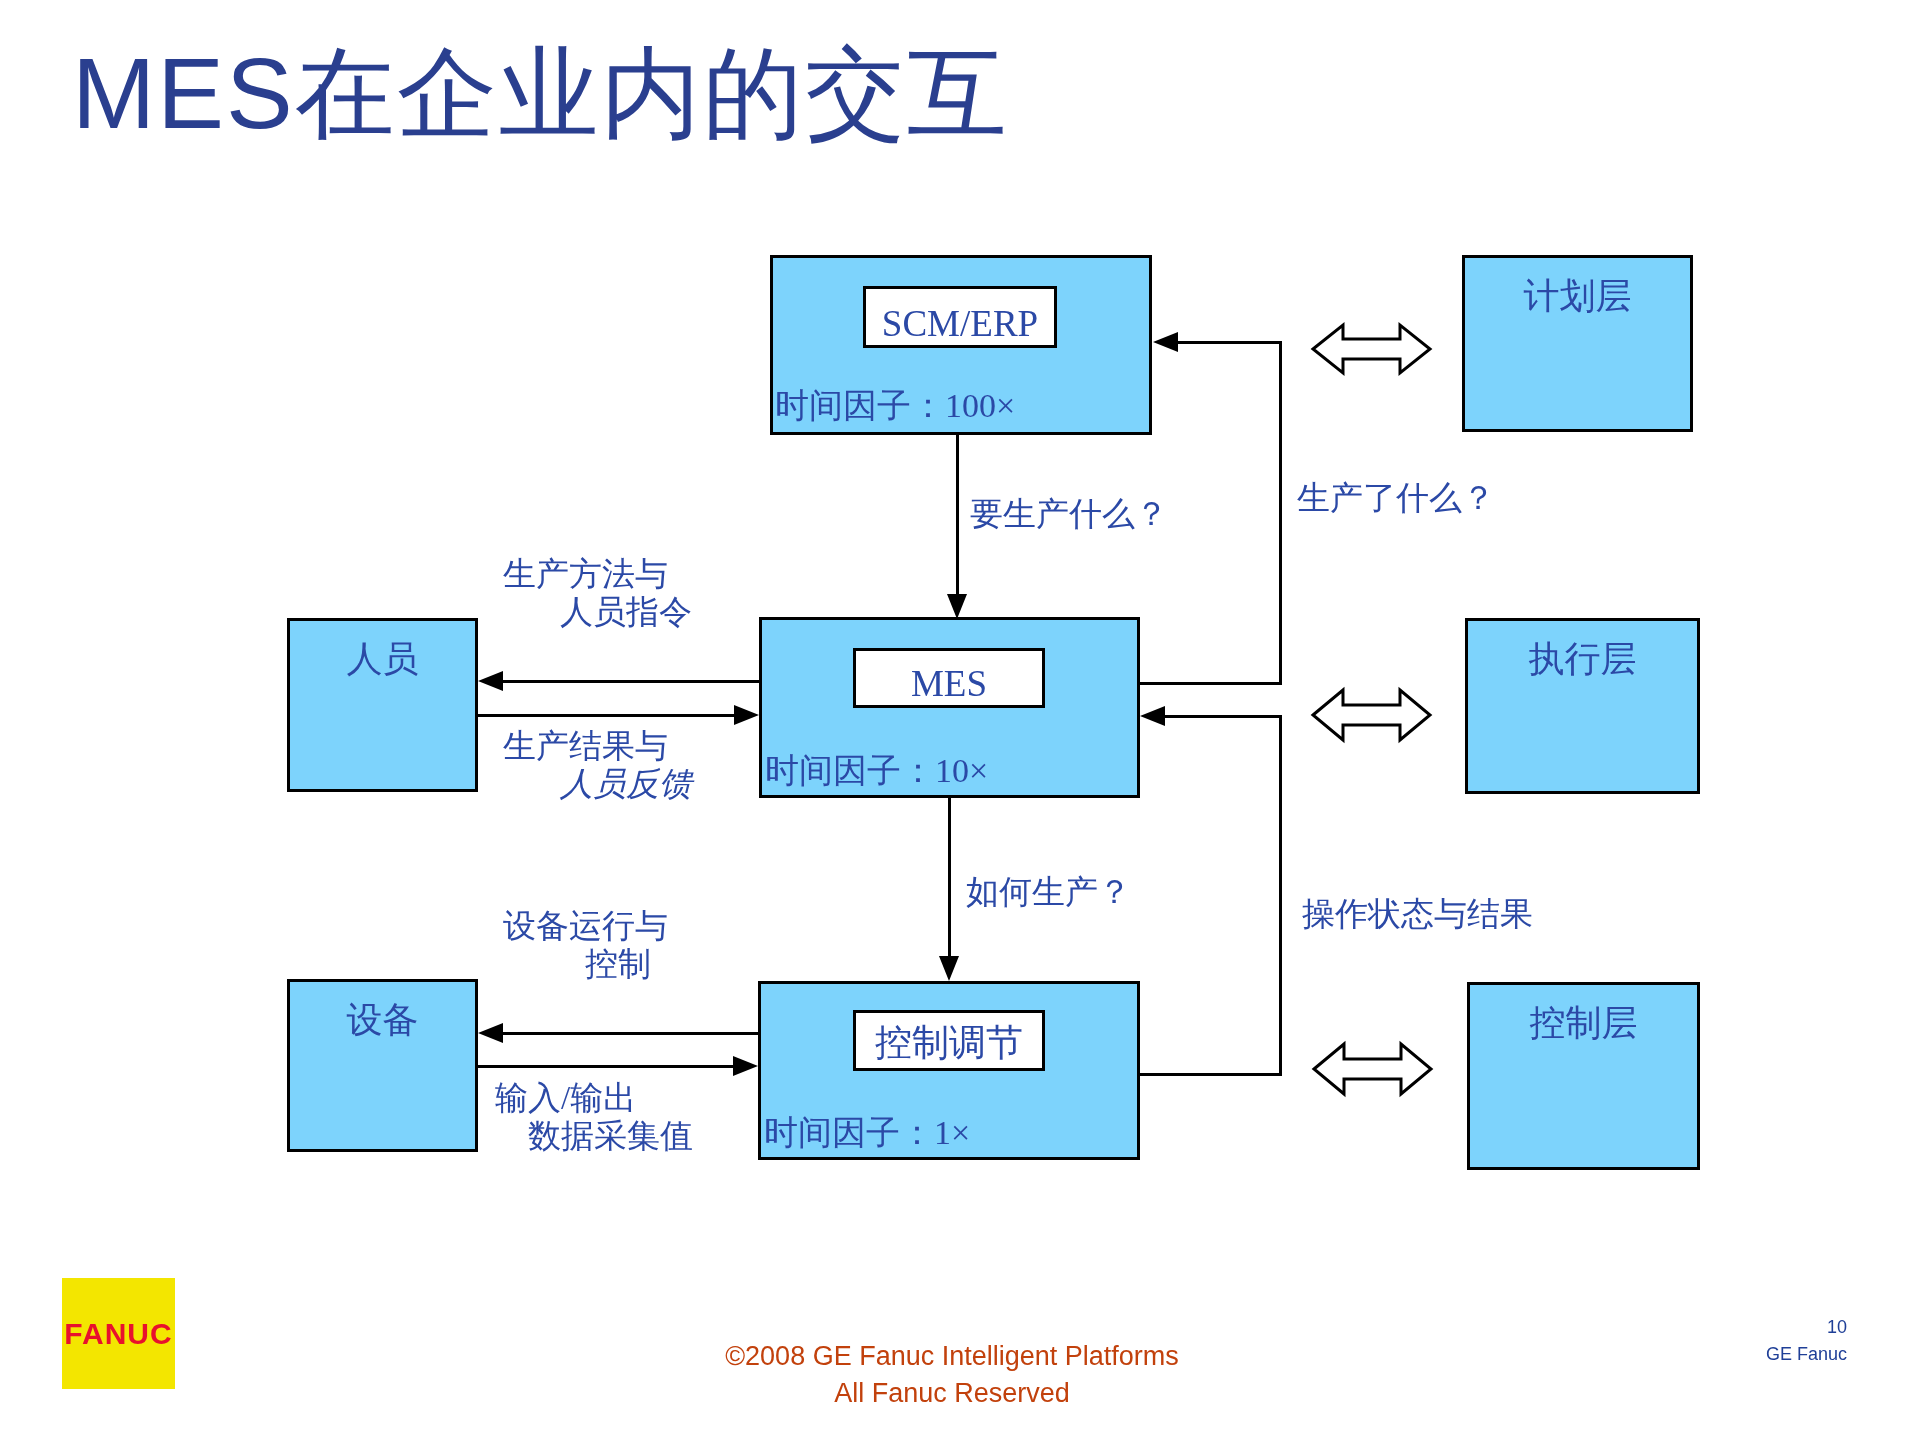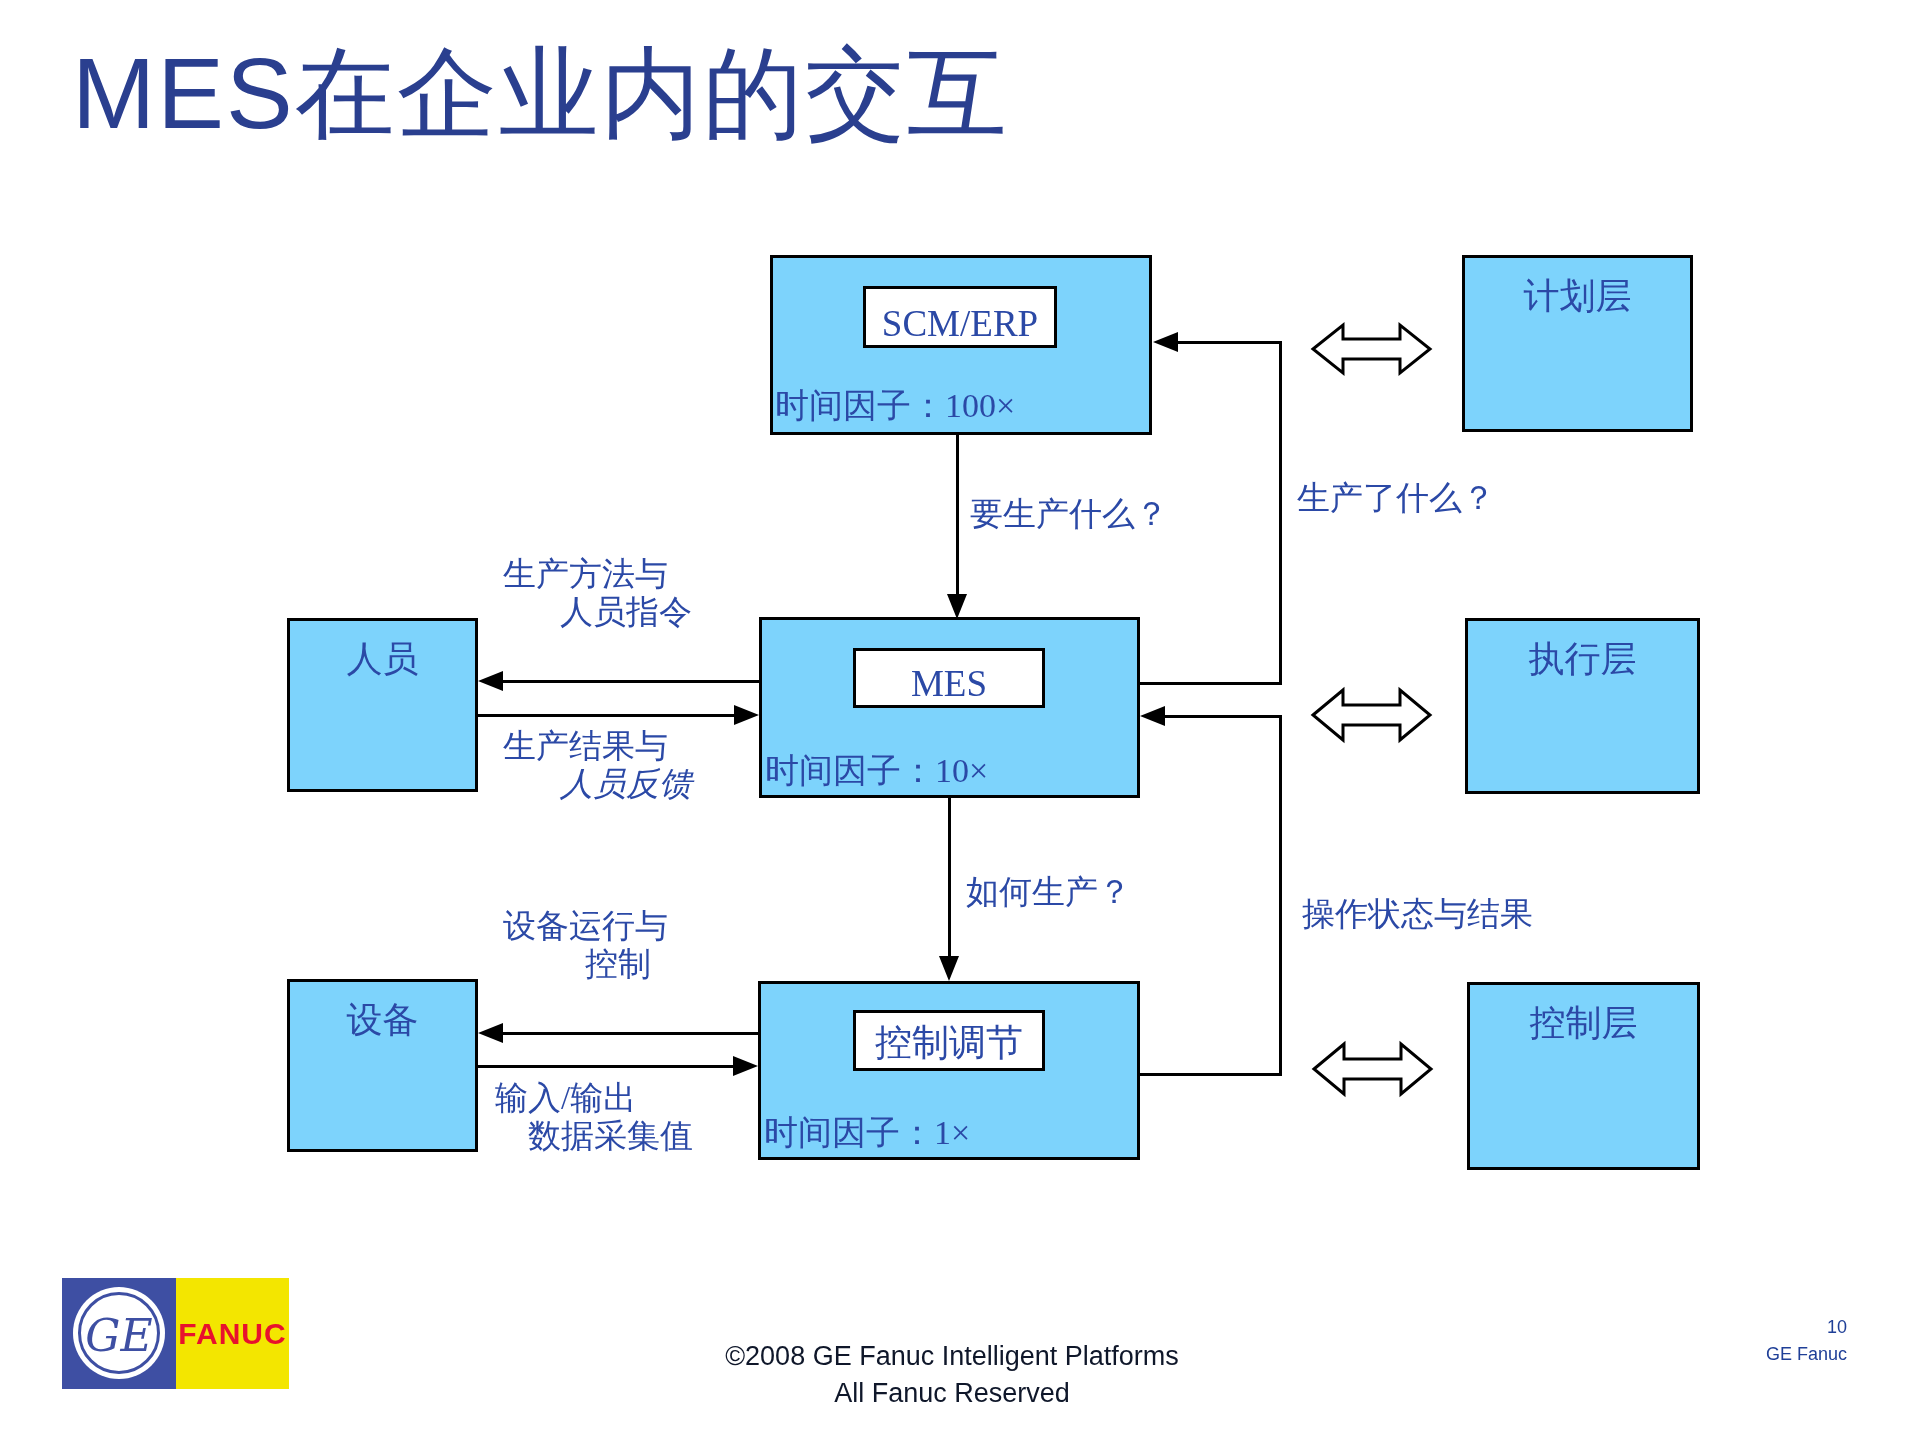--- a/index.html
+++ b/index.html
@@ -19,21 +19,21 @@
   .hline{height:3px;}
   .vline{width:3px;}
   .ah-left{position:absolute;width:0;height:0;border-top:10px solid transparent;
            border-bottom:10px solid transparent;border-right:25px solid #000;}
   .ah-right{position:absolute;width:0;height:0;border-top:10px solid transparent;
             border-bottom:10px solid transparent;border-left:25px solid #000;}
   .ah-down{position:absolute;width:0;height:0;border-left:10px solid transparent;
            border-right:10px solid transparent;border-top:25px solid #000;}
   .dblarrow{position:absolute;}
   .footer-copy{position:absolute;left:452px;width:1000px;top:1338px;text-align:center;
-               font-size:27px;line-height:37px;color:#0f172a;
+               font-size:27px;line-height:37px;color:#c2410c;
                font-family:"Liberation Sans","DejaVu Sans",sans-serif;}
   .footer-page{position:absolute;right:73px;top:1314px;text-align:right;
                font-size:18px;line-height:27px;color:#1f3f97;
                font-family:"Liberation Sans","DejaVu Sans",sans-serif;}
   .logo{position:absolute;left:62px;top:1278px;width:227px;height:111px;display:flex;}
   .logo-ge{width:114px;height:111px;background:#3e4fa3;position:relative;}
   .logo-ge-circle{position:absolute;left:11px;top:9px;width:92px;height:92px;background:#fff;
                   border-radius:50%;display:flex;align-items:center;justify-content:center;}
   .logo-ge-ring{position:absolute;left:5px;top:5px;right:5px;bottom:5px;
                 border:3px solid #3e4fa3;border-radius:50%;}
@@ -129,26 +129,20 @@
     <path d="M3,29 L33,5 L33,19 L90,19 L90,5 L120,29 L90,53 L90,39 L33,39 L33,53 Z" fill="#ffffff" stroke="#000000" stroke-width="3" stroke-linejoin="miter"></path>
   </svg>
   <svg class="dblarrow" style="left:1310px;top:684px;" width="123" height="62" viewBox="0 0 123 62">
     <path d="M3,31 L33,6 L33,21 L90,21 L90,6 L120,31 L90,56 L90,41 L33,41 L33,56 Z" fill="#ffffff" stroke="#000000" stroke-width="3" stroke-linejoin="miter"></path>
   </svg>
   <svg class="dblarrow" style="left:1311px;top:1038px;" width="123" height="62" viewBox="0 0 123 62">
     <path d="M3,31 L33,6 L33,21 L90,21 L90,6 L120,31 L90,56 L90,41 L33,41 L33,56 Z" fill="#ffffff" stroke="#000000" stroke-width="3" stroke-linejoin="miter"></path>
   </svg>
 
   <div class="logo">
-    <div class="logo-ge">
-      <div class="logo-ge-circle">
-        <div class="logo-ge-ring"></div>
-        <span class="logo-ge-mono">GE</span>
-      </div>
-    </div>
     <div class="logo-fanuc">
       <span class="logo-fanuc-text">FANUC</span>
     </div>
   </div>
 
   <div class="footer-copy">
     <div>©2008 GE Fanuc Intelligent Platforms</div>
     <div>All Fanuc Reserved</div>
   </div>
 

